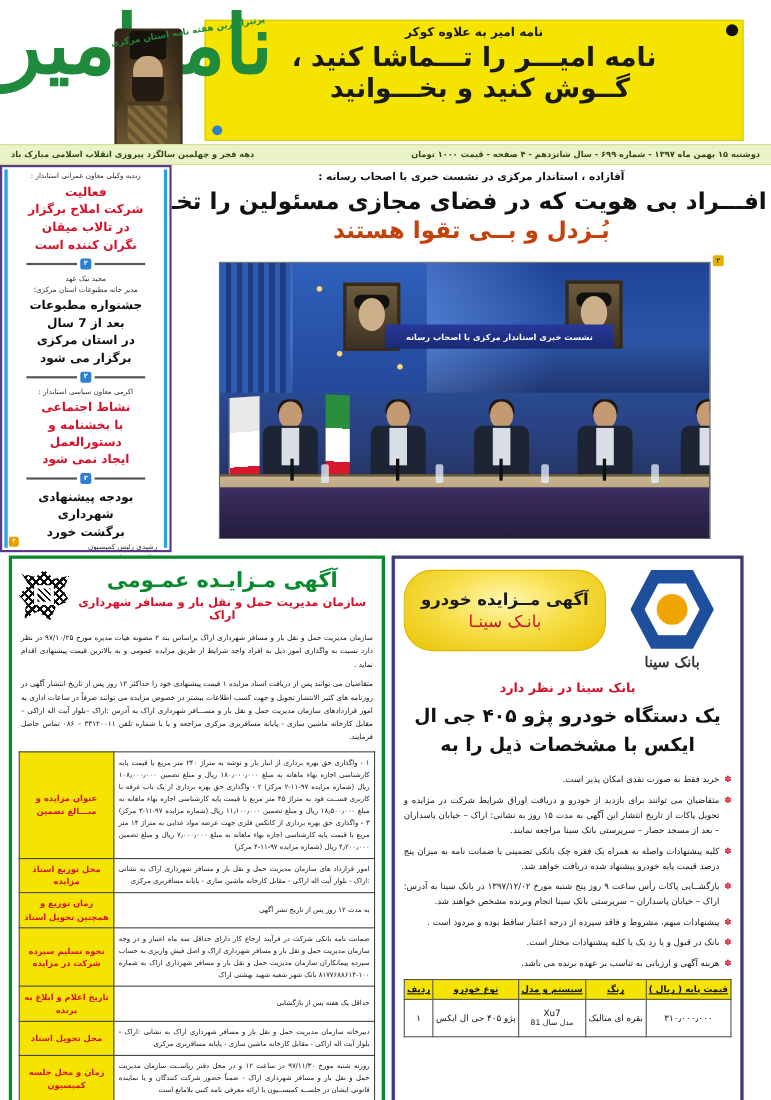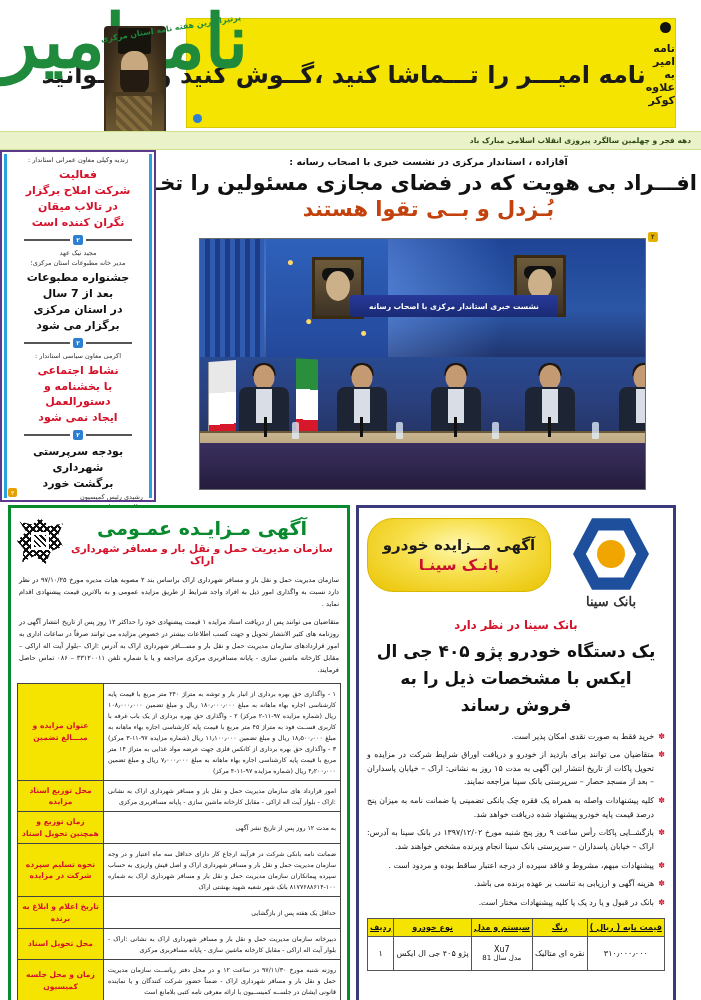--- a/index.html
+++ b/index.html
@@ -10,21 +10,21 @@
     direction: rtl;
     overflow: hidden;
   }
   .page { position: relative; width: 701px; height: 1000px; background:#fff; }
 
   
   .masthead { position:relative; height:150px; width:701px; background:#fff; }
   .yellow-banner {
     position:absolute; right:25px; top:18px; width:490px; height:110px;
     background:#f5e400; border:1px solid #d8c900;
-    display:flex; flex-direction:row; align-items:center; justify-content:flex-start;
+    display:flex; flex-direction:column; align-items:center; justify-content:flex-start;
     padding-top:4px;
   }
   .yb-kicker { font-size:11px; font-weight:bold; color:#1a1a1a; letter-spacing:0; margin-bottom:2px;}
   .yb-l1, .yb-l2 {
     font-size:24px; font-weight:bold; color:#1a1a1a; line-height:1.18;
     width:100%; text-align:center; white-space:nowrap;
   }
   .yb-l2 { text-align:center;margin-left:11px; }
   .yb-mark-tl { position:absolute; right:4px; top:3px; width:11px; height:11px; border-radius:50%;
     background:#111; }
@@ -200,21 +200,21 @@
     text-align:center; font-size:13px; font-weight:bold; color:#333; margin-top:2px;
     font-family:"DejaVu Serif","Liberation Serif",serif;
   }
   .sina-badge {
     flex:1; height:74px; margin-top:4px;
     background:radial-gradient(ellipse at 50% 38%, #fff8b0 0%, #f7df4a 45%, #e9c200 100%);
     border:1px solid #d9b800; border-radius:26px;
     display:flex; flex-direction:column; align-items:center; justify-content:center; gap:2px;
   }
   .sina-badge .l1 { font-size:15px; font-weight:bold; color:#1a1a1a; letter-spacing:2px;}
-  .sina-badge .l2 { font-size:15px; font-weight:bold; color:#c8102e; letter-spacing:2px;}
+  .sina-badge .l2 { font-size:15px; font-weight:normal; color:#c8102e; letter-spacing:2px;}
 
   .sina-lead { text-align:center; margin-top:12px; }
   .sina-lead .r1 { font-size:11.5px; font-weight:bold; color:#d6112a; margin-bottom:6px;}
   .sina-lead .r2 { font-size:17px; font-weight:bold; color:#111; line-height:1.6;}
 
   .sina-bullets { margin-top:10px; }
   .bullet { position:relative; font-size:7.8px; color:#111; line-height:1.75;
     padding-right:11px; margin-bottom:5px; text-align:justify; }
   .bullet::before {
     content:"✽"; position:absolute; right:0; top:0px; color:#d6112a; font-size:8px;
@@ -283,20 +283,21 @@
         <span class="lp-hat"></span>
           <span class="lp-face"></span>
         <span class="lp-beard"></span>
           <span class="lp-body"></span>
           <span class="lp-sash"></span>
       </div>
       <div class="logo-sub">پرتیراژترین هفته نامه استان مرکزی</div>
     </div>
 
     <div class="dateline">
+      <span class="right-txt">دوشنبه ۱۵ بهمن ماه ۱۳۹۷ - شماره ۶۹۹ - سال شانزدهم - ۴ صفحه - قیمت ۱۰۰۰ تومان</span>
       <span class="left-txt">دهه فجر و چهلمین سالگرد پیروزی انقلاب اسلامی مبارک باد</span>
     </div>
   </div>
 
   <div class="body-area">
 
     <div class="lead-col">
       <div class="lead-kicker">آقازاده ، استاندار مرکزی در نشست خبری با اصحاب رسانه :</div>
       <div class="lead-head-1">افـــراد بی هویت که در فضای مجازی مسئولین را تخـــریب می کنند</div>
       <div class="lead-head-2">بُـزدل و بــی تقوا هستند</div>
@@ -398,21 +399,21 @@
         <div class="sb-title">با بخشنامه و دستورالعمل</div>
         <div class="sb-title">ایجاد نمی شود</div>
       </div>
       <div class="sb-sep">
         <span class="ln"></span>
         <span class="dot">۲</span>
         <span class="ln"></span>
       </div>
 
       <div class="sb-item sb-block">
-        <div class="sb-title dark">بودجه سرپرستی شهرداری</div>
+        <div class="sb-title dark">بودجه پیشنهادی شهرداری</div>
         <div class="sb-title dark">برگشت خورد</div>
         <div class="sb-sub">رشیدی رئیس کمیسیون</div>
         <div class="sb-sub">نظارت شورا؛</div>
         <div class="sb-body">نباید با قانون بازی کرد</div>
         <div class="sb-body">و جلوی پیشرفت</div>
         <div class="sb-body">عملیات پل شریعتی را گرفت</div>
       </div>
       <span class="sb-end-dot">۳</span>
     </div>
 
@@ -430,31 +431,30 @@
           </div>
           <div class="sina-badge">
             <div class="l1">آگهی مــزایده خودرو</div>
             <div class="l2">بانـک سینـا</div>
           </div>
         </div>
 
         <div class="sina-lead">
           <div class="r1">بانک سینا در نظر دارد</div>
           <div class="r2">یک دستگاه خودرو پژو ۴۰۵ جی ال ایکس  با مشخصات ذیل را به</div>
-          <div class="r2">فروش رساند</div>
         </div>
 
         <div class="sina-bullets">
           <div class="bullet">خرید فقط به صورت نقدی امکان پذیر است.</div>
           <div class="bullet">متقاضیان می توانند برای بازدید از خودرو و دریافت اوراق شرایط شرکت در مزایده و تحویل پاکات از تاریخ انتشار این آگهی به مدت ۱۵ روز به نشانی: اراک – خیابان پاسداران – بعد از مسجد حصار – سرپرستی بانک سینا مراجعه نمایند.</div>
           <div class="bullet">کلیه پیشنهادات واصله به همراه یک فقره چک بانکی تضمینی یا ضمانت نامه به میزان پنج درصد قیمت پایه خودرو پیشنهاد شده دریافت خواهد شد.</div>
           <div class="bullet">بازگشــایی پاکات رأس ساعت ۹ روز پنج شنبه مورخ ۱۳۹۷/۱۲/۰۲ در بانک سینا به آدرس: اراک – خیابان پاسداران – سرپرستی بانک سینا انجام وبرنده مشخص خواهند شد.</div>
           <div class="bullet">پیشنهادات مبهم، مشروط و فاقد سپرده از درجه اعتبار ساقط بوده و مردود است .</div>
+          <div class="bullet">بانک در قبول و یا رد یک یا کلیه پیشنهادات مختار است.</div>
           <div class="bullet">هزینه آگهی و ارزیابی به تناسب بر عهده برنده می باشد.</div>
-          <div class="bullet">بانک در قبول و یا رد یک یا کلیه پیشنهادات مختار است.</div>
         </div>
 
         <table class="sina-table">
           <tbody>
               <tr>
             <th>قیمت پایه ( ریال )</th>
             <th>رنگ</th>
             <th>سیستم و مدل</th>
             <th>نوع خودرو</th>
             <th>ردیف</th>

